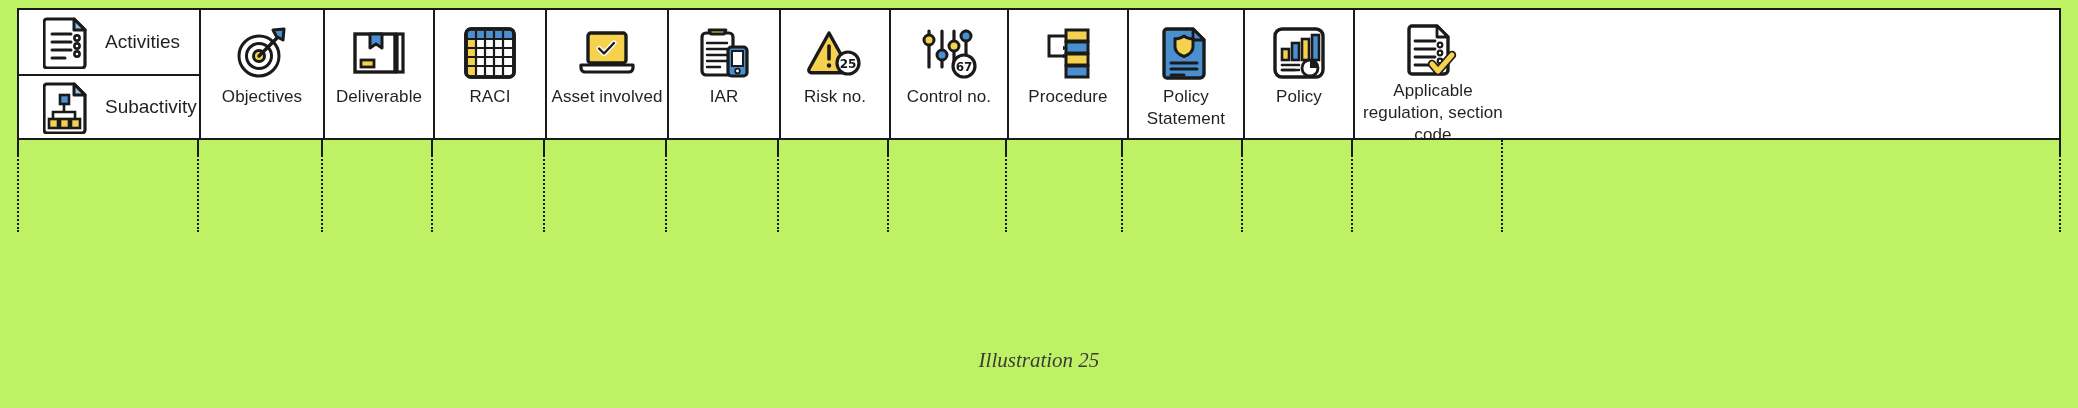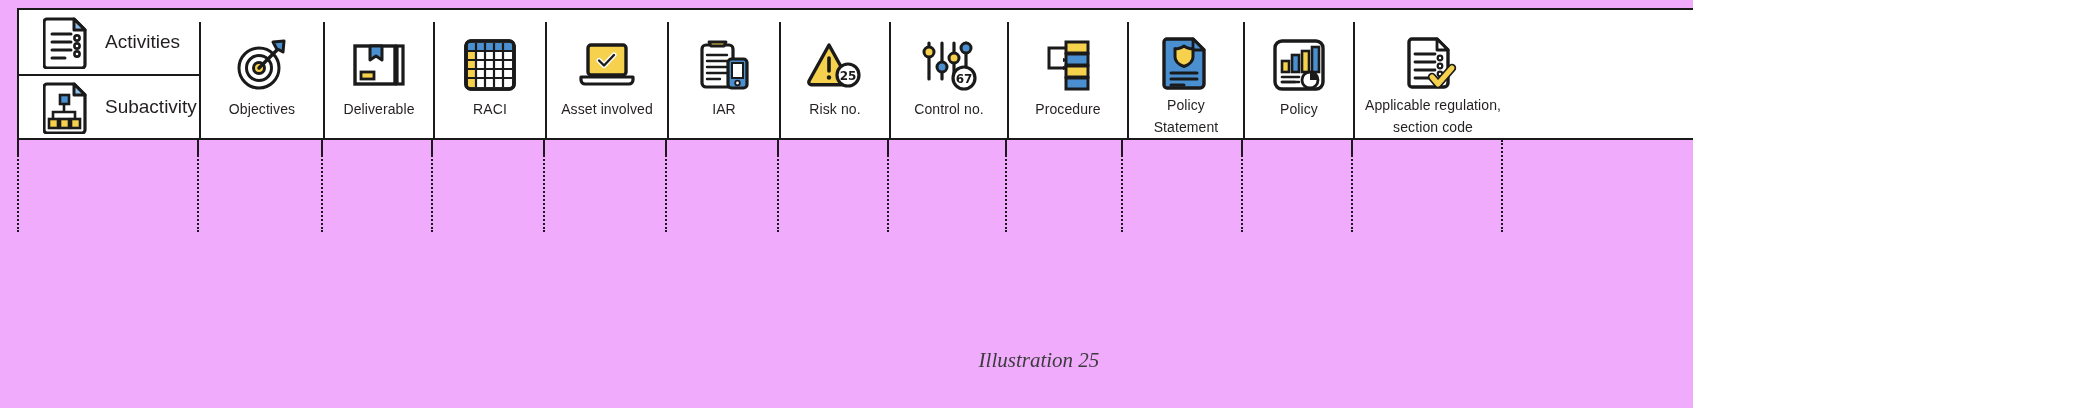--- a/index.html
+++ b/index.html
@@ -9,23 +9,23 @@
   }
   body {
     width: 2078px;
     height: 408px;
     font-family: "Liberation Sans", sans-serif;
     -webkit-font-smoothing: antialiased;
   }
 
   #page {
     position: relative;
-    width: 1693px;
+    width: 2078px;
     height: 408px;
-    background: #f0abfc;
+    background: #bef264;
     overflow: hidden;
   }
 
   
   .table-wrap {
     position: absolute;
     left: 17px;
     top: 8px;
     width: 2044px;
     height: 228px;
@@ -43,34 +43,33 @@
     flex: 0 0 auto;
     box-sizing: border-box;
     border-left: 2px solid #1a1a1a;
     display: flex;
     flex-direction: column;
     align-items: center;
     justify-content: flex-start;
     padding-top: 12px;
     position: relative;
     background: #ffffff;
-    margin-top: 12px;
   }
   .hcell:first-child { border-left: none; }
 
   .hcell .icon-box {
     height: 62px;
     display: flex;
     align-items: center;
     justify-content: center;
   }
 
   .hcell .cap {
     margin-top: 2px;
-    font-size: 14px;
+    font-size: 17px;
     line-height: 22px;
     color: #231f20;
     text-align: center;
     letter-spacing: .1px;
     padding: 0 4px;
   }
 
   
   .split-col {
     flex: 0 0 auto;

